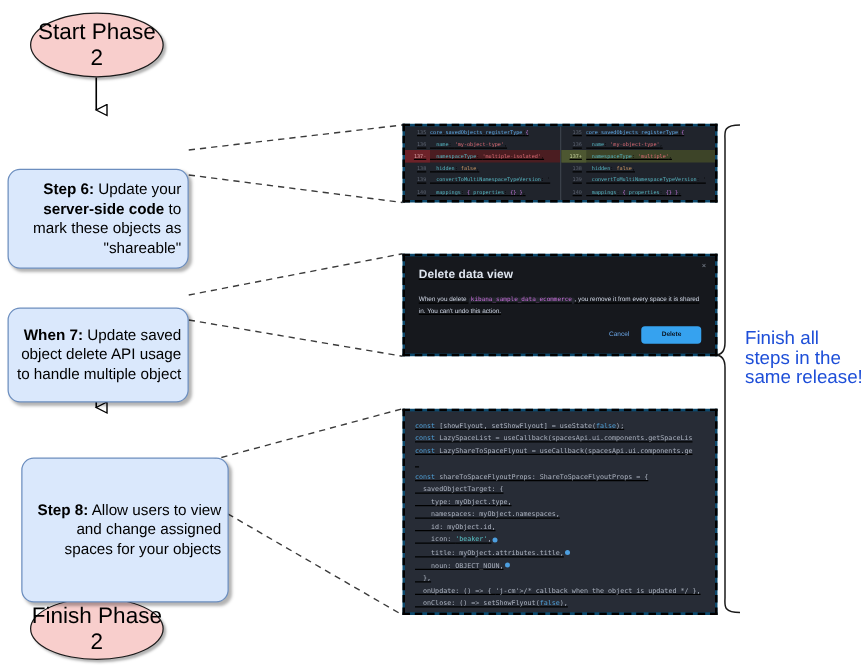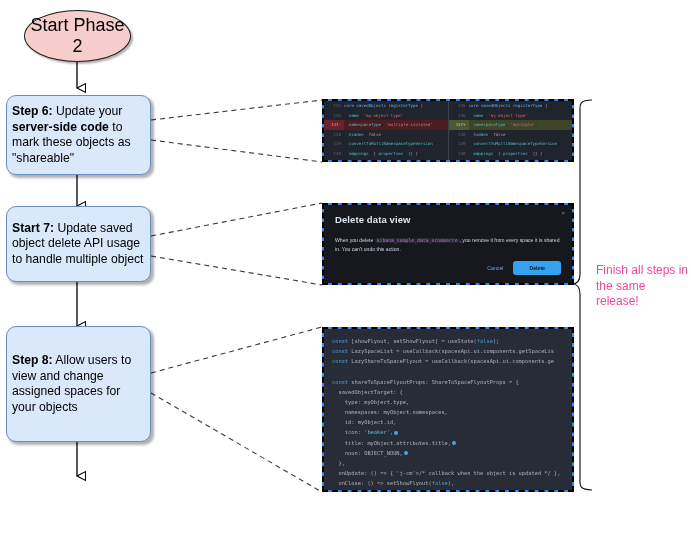--- a/index.html
+++ b/index.html
@@ -14,32 +14,33 @@
     background:#f8cecc;border:1.3px solid #1a1a1a;
     display:flex;align-items:center;justify-content:center;
     font-size:18px;color:#000;text-align:center;
     box-shadow:2px 2px 2px rgba(0,0,0,.30);
     box-sizing:border-box;
   }
   .process{
     border-radius:10px;
     background:#dae8fc;border:1.3px solid #6c8ebf;
     display:flex;align-items:center;justify-content:center;
-    font-size:12.2px;line-height:15.5px;color:#000;text-align:left;
+    font-size:12.2px;line-height:15.5px;color:#000;text-align:right;
     box-shadow:2.5px 2.5px 2.5px rgba(0,0,0,.30);
-    box-sizing:border-box;padding:2px 5px;
+    box-sizing:border-box;padding:2px 5px;margin-top:40px;
   }
   .process b{font-weight:bold;}
 
   
   .shot{
     box-sizing:border-box;
     border:2.6px dashed #000;
-    background:#3b82f6;
+    background:#0c4a6e;
     overflow:hidden;
+    text-decoration:underline;
   }
 
   
   .diff{display:flex;width:100%;height:100%;background:#20242c;}
   .diff-side{flex:1 1 50%;min-width:0;overflow:hidden;position:relative;}
   .diff-side.right{border-left:1px solid #3a4049;}
   .dline{display:flex;height:9.6px;line-height:9.6px;white-space:pre;
          font-family:"DejaVu Sans Mono", monospace;font-size:4.1px;}
   .dnum{width:17px;flex:0 0 17px;text-align:right;padding-right:3px;
         color:#5c6370;}
@@ -75,21 +76,21 @@
        box-sizing:border-box;}
   .jline{white-space:pre;font-family:"DejaVu Sans Mono", monospace;
          font-size:5.35px;line-height:10.15px;color:#abb2bf;}
   .j-kw{color:#4f9fd6;}
   .j-str{color:#59c2c6;}
   .j-lit{color:#4f9fd6;}
   .j-dot{display:inline-block;width:4px;height:4px;border-radius:50%;
          background:#4d9fe0;vertical-align:middle;margin-left:1px;}
 
   
-  .note{font-size:12px;line-height:15.5px;color:#ec4899;}
+  .note{font-size:15px;line-height:15.5px;color:#1d4ed8;}
   svg.overlay{position:absolute;left:0;top:0;width:691px;height:535px;
               pointer-events:none;}
 </style>
 </head>
 <body>
 
 <div id="canvas">
 
   <svg class="overlay" viewBox="0 0 691 535">
     <defs>
@@ -115,34 +116,37 @@
     <path d="M592,100 C578,100 580,106 580,112
              L580,274 C580,282 576,284 572,284
              C576,284 580,286 580,294
              L580,478 C580,484 578,490 592,490" fill="none" stroke="#1a1a1a" stroke-width="1.2"></path>
   </svg>
 
   <div class="abs terminator" style="left:24px;top:10px;width:107px;height:52px;">
     <span>Start Phase 2</span>
   </div>
 
+  <div class="abs terminator" style="left:24px;top:478px;width:107px;height:50px;">
+    <span>Finish Phase 2</span>
+  </div>
 
   <div class="abs process" style="left:6px;top:95px;width:145px;height:80px;">
     <div>
       <b>Step 6:</b><span> Update your </span><b>server-side code</b><span> to mark these objects as "shareable"</span>
     </div>
   </div>
 
   <div class="abs process" style="left:6px;top:206px;width:145px;height:76px;">
     <div>
-      <b>Start 7:</b><span> Update saved object delete API usage to handle multiple object</span>
-    </div>
-  </div>
-
-  <div class="abs process" style="left:6px;top:326px;width:145px;height:116px;">
+      <b>When 7:</b><span> Update saved object delete API usage to handle multiple object</span>
+    </div>
+  </div>
+
+  <div class="abs process" style="left:17px;top:326px;width:166px;height:116px;">
     <div>
       <b>Step 8:</b><span> Allow users to view and change assigned spaces for your objects</span>
     </div>
   </div>
 
   <div class="abs note" style="left:596px;top:263px;width:95px;">Finish all steps in the same release!</div>
 
   <div class="abs shot" style="left:322px;top:99px;width:252px;height:63px;">
     <div class="diff">
       <div class="diff-side left" id="diff-left">

